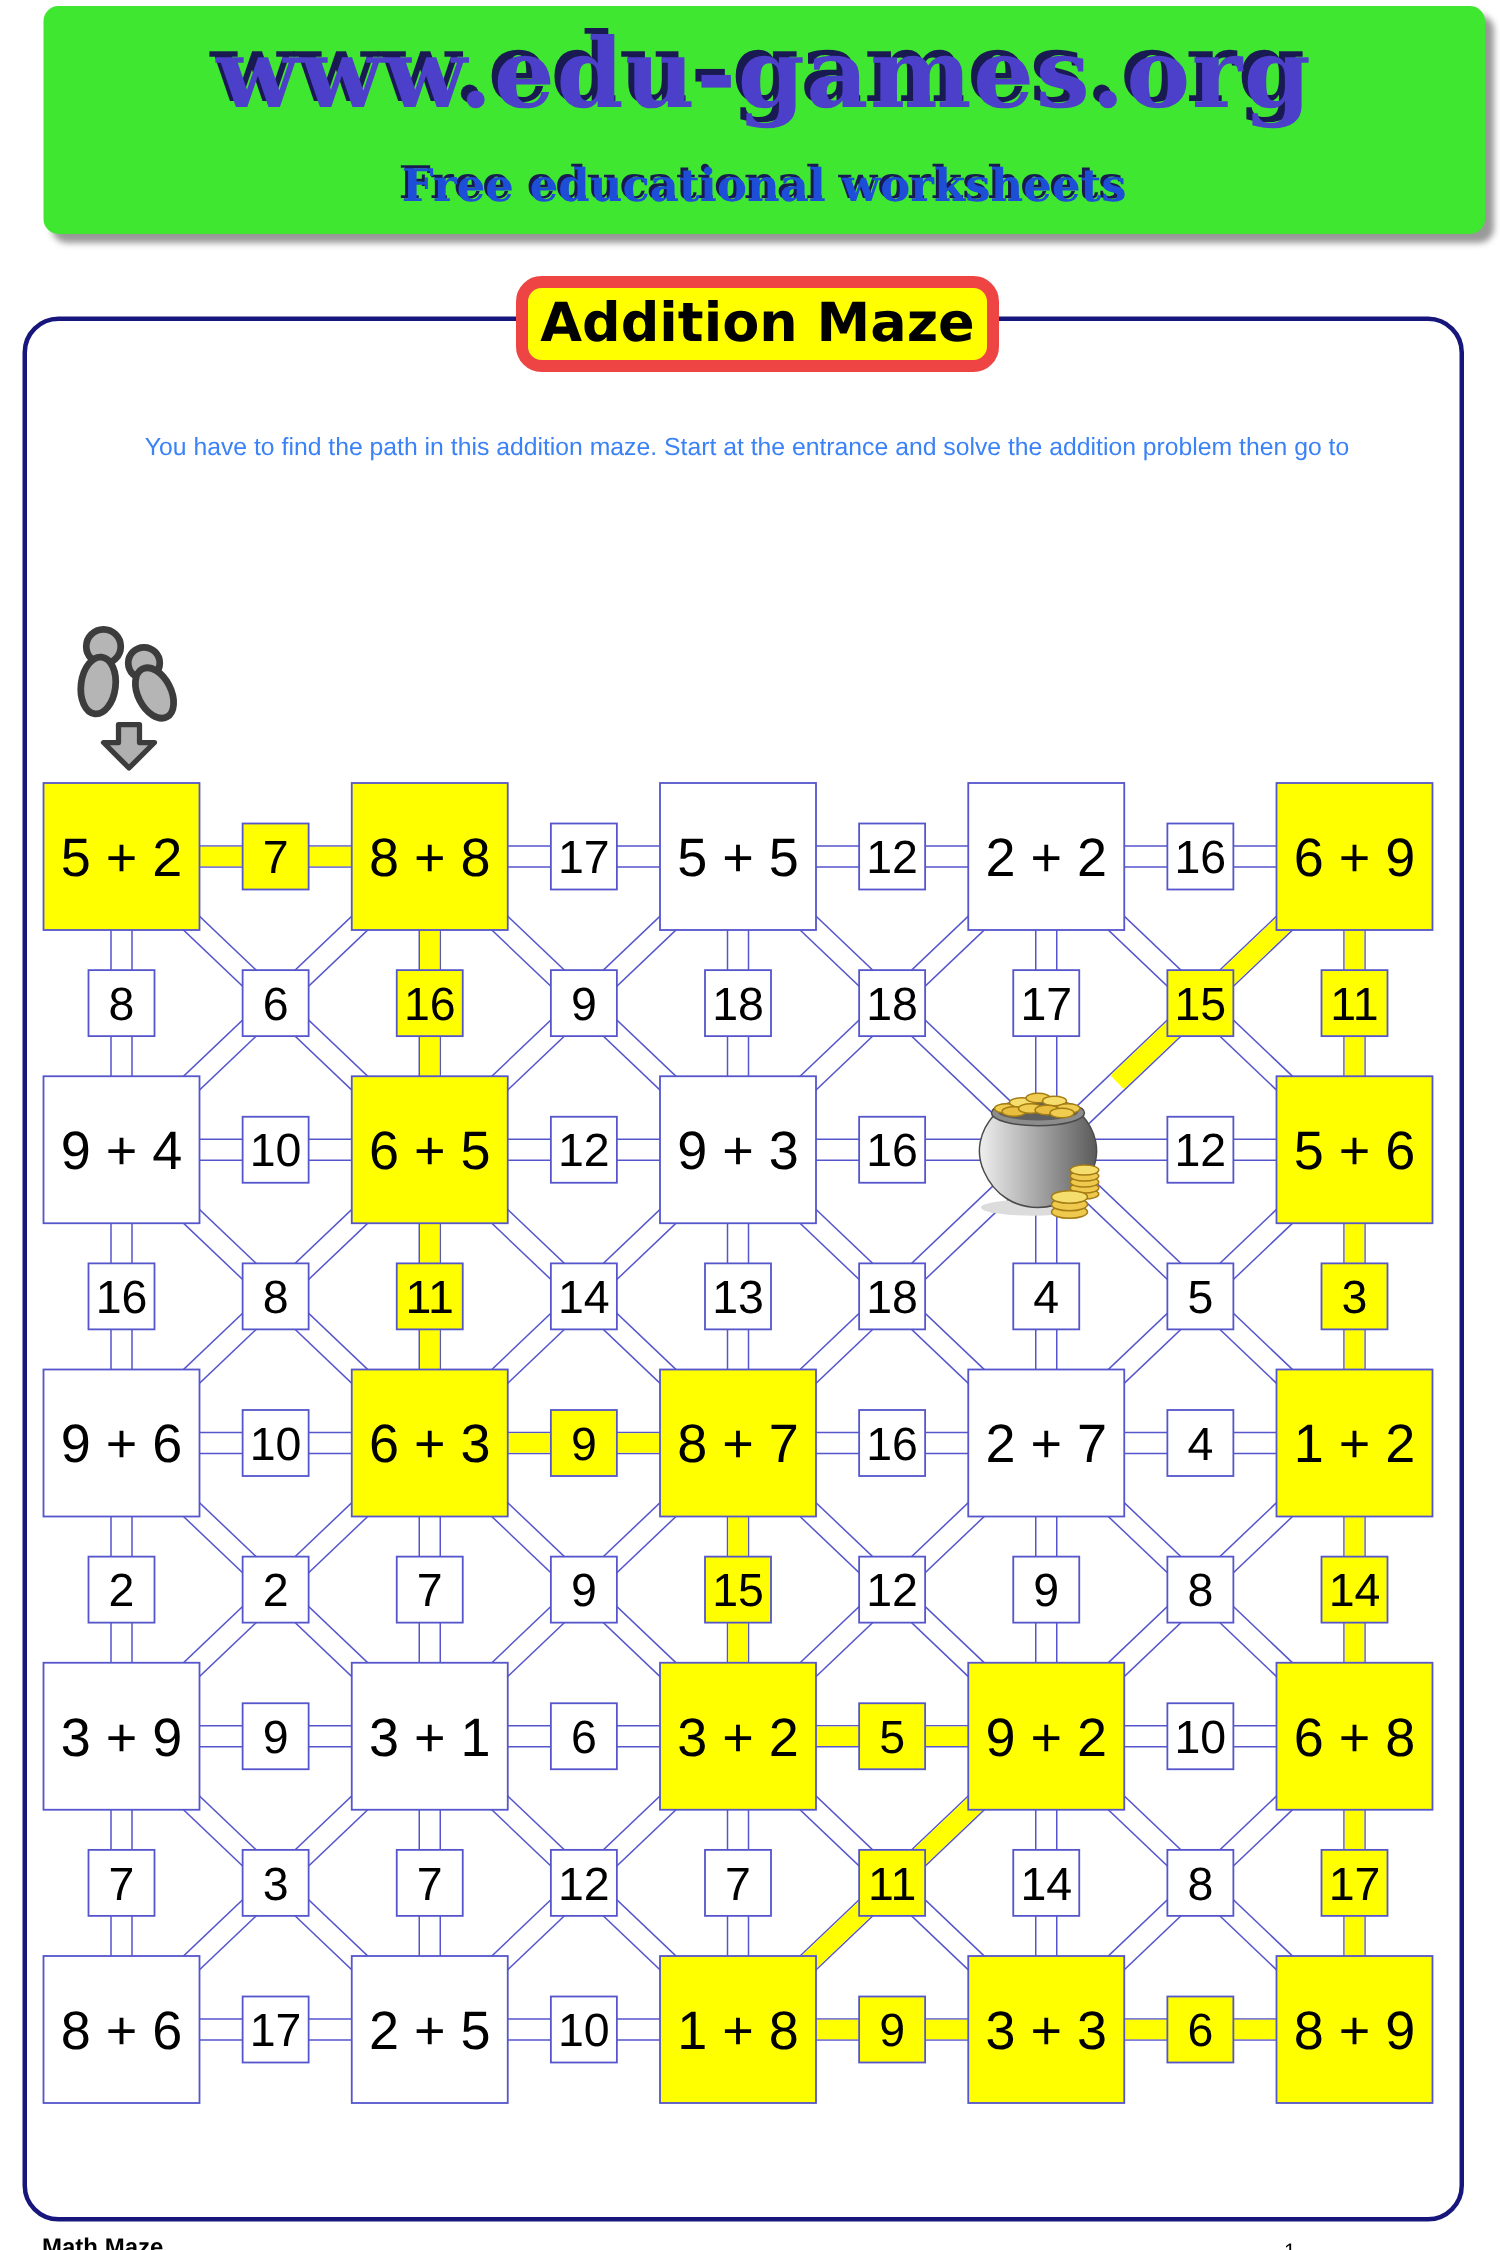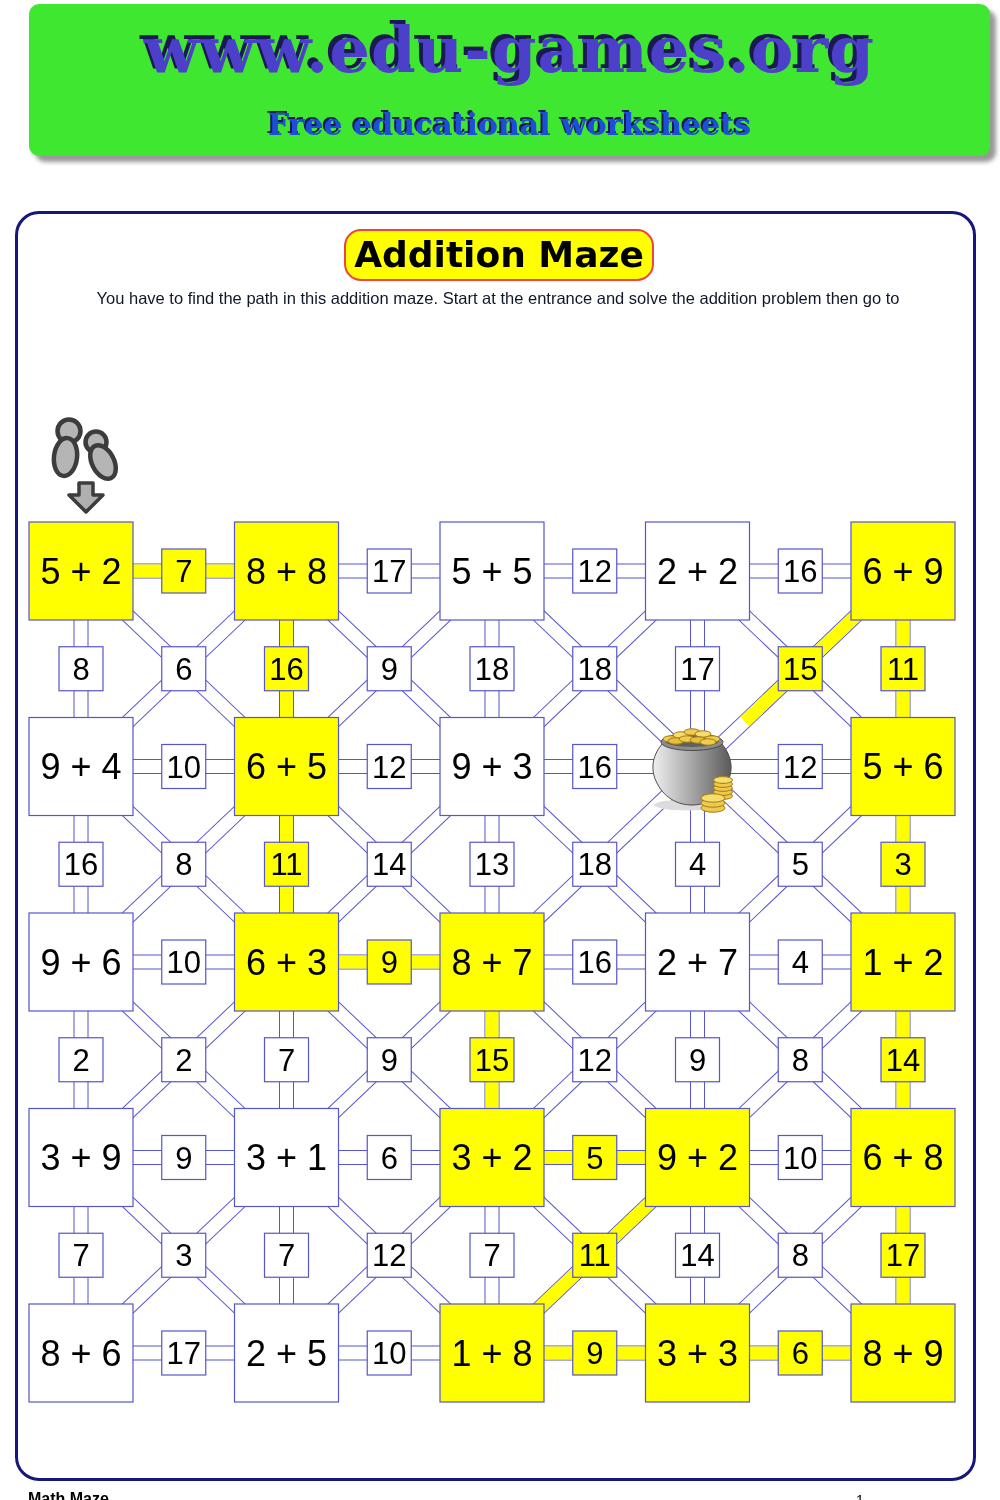--- a/index.html
+++ b/index.html
@@ -23,28 +23,28 @@
     font-family:"DejaVu Serif",serif;font-weight:bold;font-size:30px;
     color:#1d4ed8;text-shadow:-2px -2px 0 #1a1a52;
   }
   .content-box{
     position:absolute;left:15px;top:211px;width:961px;height:1270px;
     border:3px solid #16167c;border-radius:24px;background:#ffffff;
     box-sizing:border-box;z-index:1;
   }
   .page-title{
     position:absolute;left:344px;top:184px;width:306px;height:48px;
-    background:#ffff00;border:2px solid #ef4444;border-radius:17px;
+    background:#ffff00;border:8px solid #ef4444;border-radius:17px;
     box-sizing:content-box;
     text-align:center;font-family:"DejaVu Sans",sans-serif;font-weight:bold;
-    font-size:36px;line-height:48px;color:#000;z-index:3;margin-top:45px;
+    font-size:36px;line-height:48px;color:#000;z-index:3;
   }
   .instructions{
     position:absolute;left:40px;top:288px;width:916px;
-    text-align:center;font-size:16.5px;line-height:1.32;color:#0f172a;z-index:3;
+    text-align:center;font-size:16.5px;line-height:1.32;color:#3b82f6;z-index:3;
   }
   #maze-svg{position:absolute;left:0;top:0;z-index:3;}
   #maze-svg text{font-family:"Liberation Sans",sans-serif;}
   .footer-left{
     position:absolute;left:28px;top:1490px;font-weight:bold;font-size:16px;color:#000;z-index:4;
   }
   .footer-right{
     position:absolute;left:856px;top:1492px;font-size:14px;color:#000;z-index:4;
   }
 </style>

